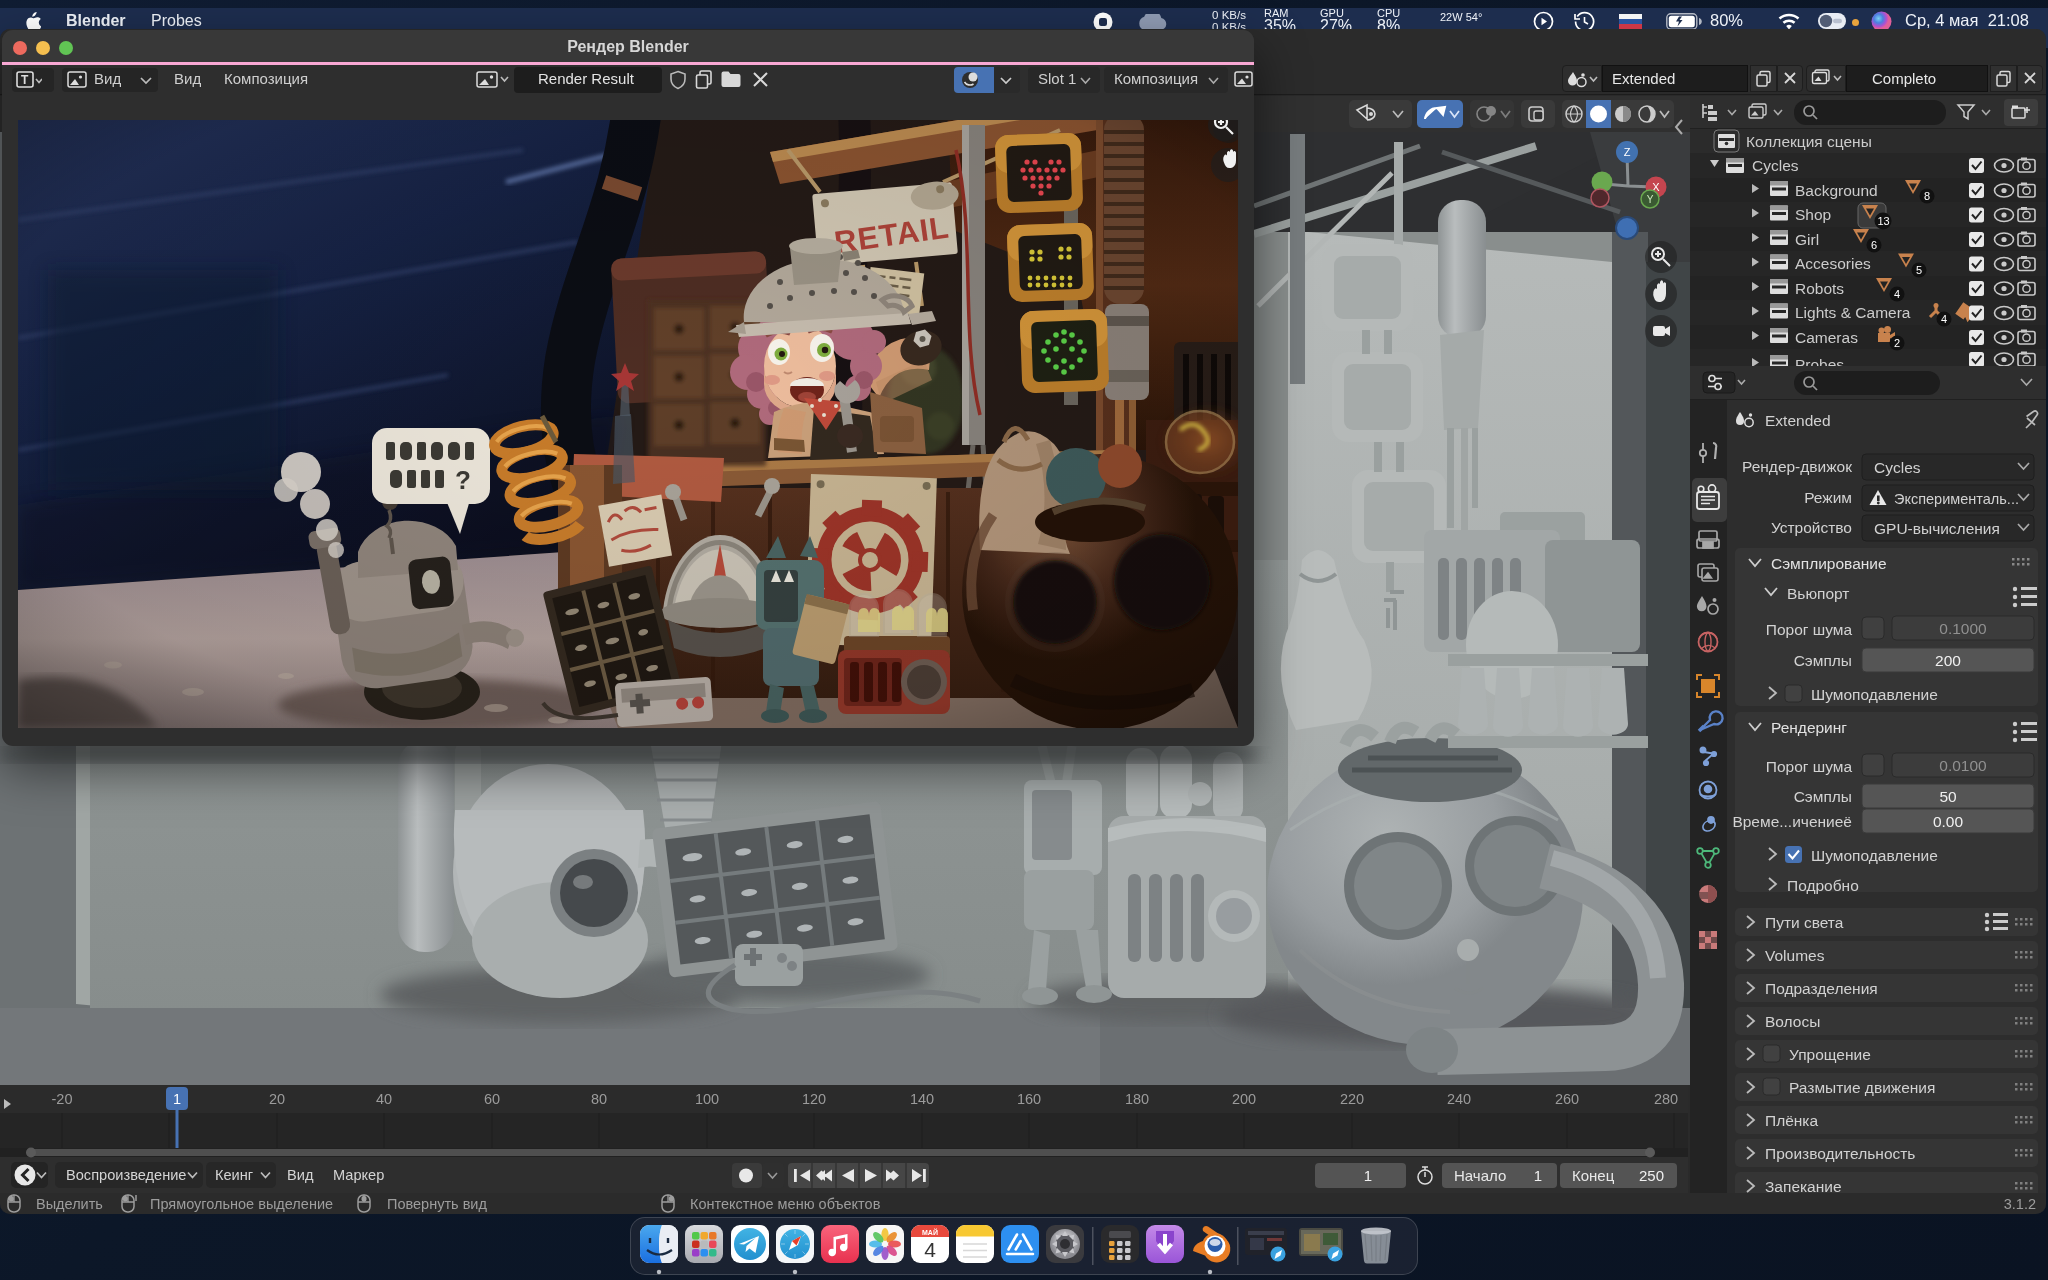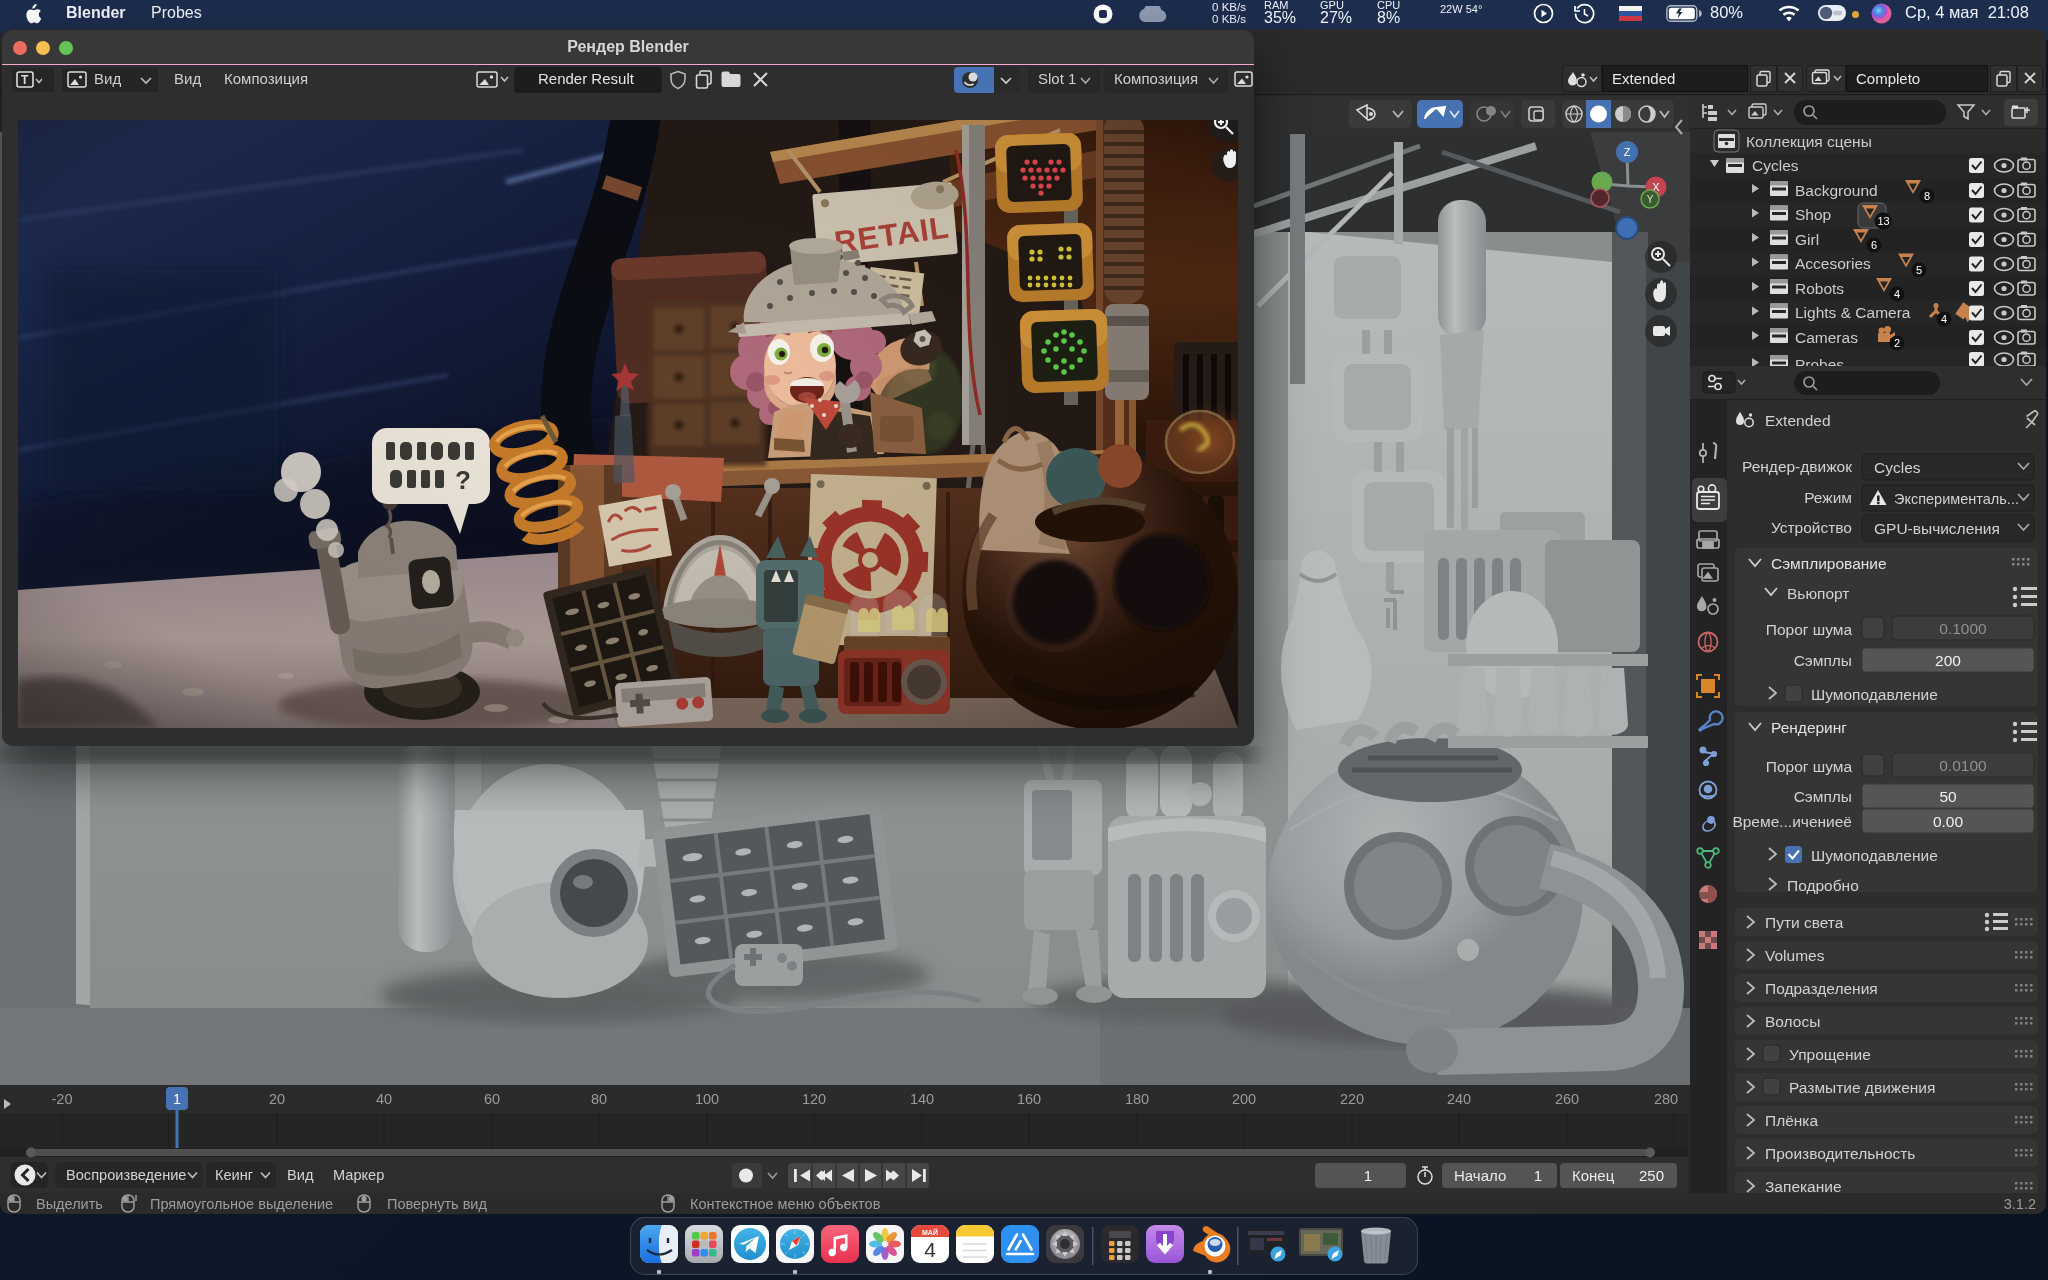--- a/index.html
+++ b/index.html
@@ -1,37 +1,37 @@
 <!DOCTYPE html>
 <html><head>
 <meta charset="utf-8">
 <style>
 * { margin:0; padding:0; box-sizing:border-box; }
 html,body { width:2048px; height:1280px; overflow:hidden; background:#0c1526; font-family:"Liberation Sans",sans-serif; }
 .abs { position:absolute; }
 #stage { position:relative; width:2048px; height:1280px; background:linear-gradient(135deg,#101d33 0%,#0c1728 40%,#0a1322 100%); }
 
-#menubar { left:0; top:0; width:2048px; height:40px; background:#1d2d4e; color:#eef2f8; font-size:15px; }
+#menubar { left:0; top:8px; width:2048px; height:40px; background:#1d2d4e; color:#eef2f8; font-size:15px; }
 #menubar .it { position:absolute; top:4px; white-space:nowrap; }
 
 #mainwin { left:0; top:29px; width:2046px; height:1185px; background:#2a2a2a; border-radius:10px; overflow:hidden; }
 #topbar { left:0; top:0; width:2046px; height:66px; background:#2b2b2b; border-bottom:1px solid #1d1d1d; }
 
 #outliner { left:1690px; top:67px; width:372px; height:270px; background:#282828; }
 
 #props { left:1690px; top:337px; width:356px; height:827px; background:#2d2d2d; }
 
 #timeline { left:0; top:1056px; width:1688px; height:108px; background:#2b2b2b; }
 
 #statusbar { left:0; top:1164px; width:2046px; height:21px; background:#0f172a; color:#999; font-size:14px; }
 
 #vp { left:0; top:67px; width:1690px; height:989px; }
 
 #renderwin { left:2px; top:30px; width:1252px; height:716px; background:#2e2e2e; border-radius:11px; box-shadow:0 22px 50px rgba(0,0,0,0.55); overflow:hidden; }
-#rtitle { left:0; top:0; width:100%; height:35px; background:#383838; border-bottom:1px solid #f9a8d4; }
+#rtitle { left:0; top:0; width:100%; height:35px; background:#383838; border-bottom:3px solid #f9a8d4; }
 #rheader { left:0; top:35px; width:100%; height:30px; background:#2e2e2e; }
 #rinfo { left:0; top:65px; width:100%; height:25px; background:#232323; color:#c3c3c3; font-size:14px; }
 #rimgwrap { left:16px; top:90px; width:1220px; height:608px; background:#181818; }
 
 #dock { left:630px; top:1217px; width:788px; height:58px; background:rgba(32,39,54,0.72); border:1.5px solid rgba(255,255,255,0.16); border-radius:15px; }
 </style>
 </head>
 <body>
 <div id="stage">
   <div id="menubar" class="abs">
@@ -116,21 +116,21 @@
       <svg class="abs" style="left:1783px;top:42px" width="14" height="14" viewBox="0 0 14 14">
           <path d="M2 2 L12 12 M12 2 L2 12" stroke="#d8d8d8" stroke-width="1.8"></path>
         </svg>
       <div class="abs" style="left:1806px;top:36px;width:40px;height:27px;background:#2e2e2e;border-radius:4px 0 0 4px;border:1px solid #1e1e1e"></div>
       <svg class="abs" style="left:1810px;top:40px" width="32" height="19" viewBox="0 0 32 19">
           <rect x="5" y="1" width="14" height="11" rx="1.5" fill="none" stroke="#ddd" stroke-width="1.4"></rect>
           <rect x="2.5" y="3.5" width="14" height="11" rx="1.5" fill="#2e2e2e" stroke="#ddd" stroke-width="1.4"></rect>
           <path d="M4.5 12 l4-4.5 3 4.5z" fill="#ddd"></path>
           <path d="M24 7 l3.5 4 3.5-4" fill="none" stroke="#bbb" stroke-width="1.6"></path>
         </svg>
-      <div class="abs" style="left:1846px;top:36px;width:142px;height:27px;background:#1d1d1d;border:1px solid #111;padding:4px 0 0 9px;color:#e8e8e8">Completo</div>
+      <div class="abs" style="left:1846px;top:36px;width:142px;height:27px;background:#1d1d1d;border:1px solid #111;padding:4px 0 0 25px;color:#e8e8e8">Completo</div>
       <div class="abs" style="left:1990px;top:36px;width:27px;height:27px;background:#303030;border:1px solid #1e1e1e"></div>
       <svg class="abs" style="left:1995px;top:41px" width="17" height="18" viewBox="0 0 17 18">
           <rect x="5" y="1.5" width="10" height="11" rx="1.5" fill="none" stroke="#d8d8d8" stroke-width="1.5"></rect>
           <rect x="2" y="5" width="10" height="11" rx="1.5" fill="#303030" stroke="#d8d8d8" stroke-width="1.5"></rect>
         </svg>
       <div class="abs" style="left:2017px;top:36px;width:26px;height:27px;background:#303030;border:1px solid #1e1e1e;border-radius:0 4px 4px 0"></div>
       <svg class="abs" style="left:2023px;top:42px" width="14" height="14" viewBox="0 0 14 14">
           <path d="M2 2 L12 12 M12 2 L2 12" stroke="#d8d8d8" stroke-width="1.8"></path>
         </svg>
     </div>

